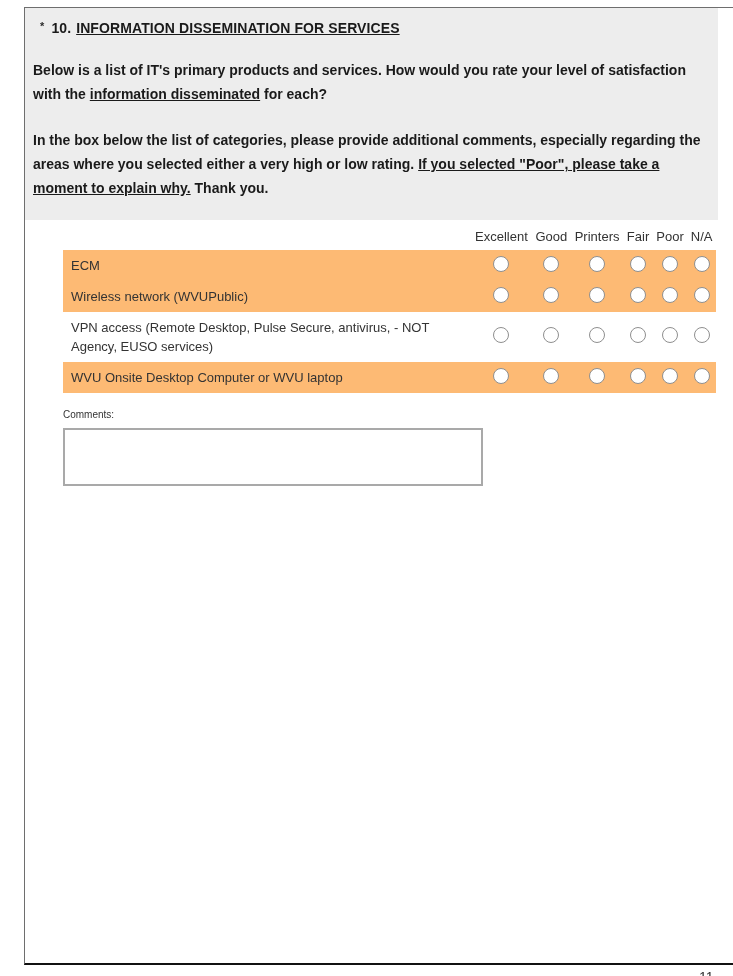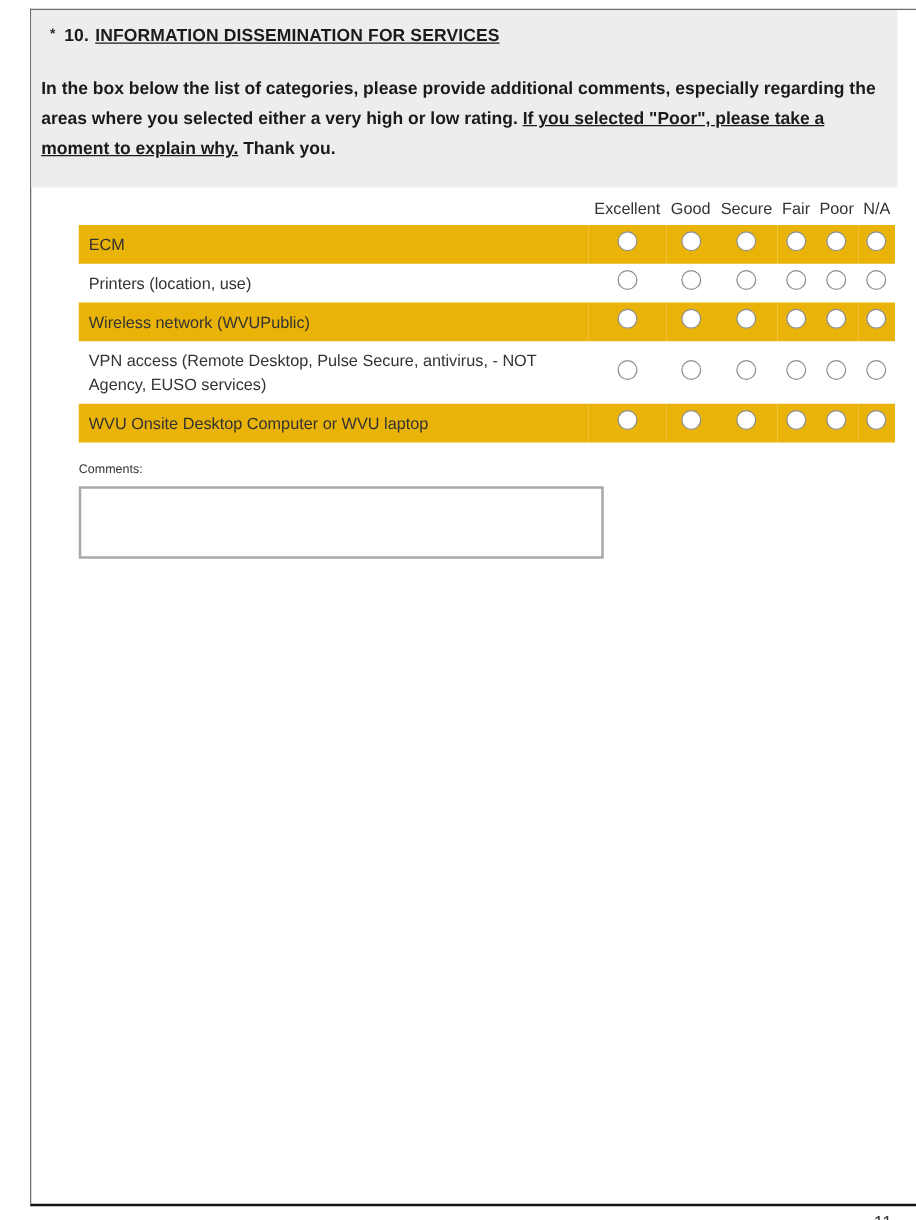--- a/index.html
+++ b/index.html
@@ -32,21 +32,21 @@
             color:#1a1a1a; margin-top:22px; }
   .q-desc .u { text-decoration:underline; }
 
   
   table.ratings { border-collapse:collapse; margin:2px 0 0 38px; width:653px; }
   table.ratings thead th {
     font-weight:normal; font-size:13px; color:#333333;
     padding:7px 3px 6px; white-space:nowrap;
   }
   table.ratings thead th.lbl-col { width:408px; }
-  table.ratings tbody tr.stripe { background:#eab308;margin-left:28px; }
+  table.ratings tbody tr.stripe { background:#fdba74;margin-left:28px; }
   table.ratings td.svc-label {
     font-size:13px; color:#333333; line-height:19px;
     padding:6px 12px 6px 8px; vertical-align:middle;
   }
   table.ratings td.cell { text-align:center; vertical-align:middle; padding:5px 3px; }
   .radio {
     display:inline-block; width:16px; height:16px; border-radius:50%;
     border:1px solid #8f8f8f; background:#ffffff; cursor:pointer;
   }
 
@@ -68,48 +68,40 @@
 </head>
 <body>
 
 <div class="page">
 
   <div class="band">
     <div class="q-title">
       <span class="q-required">*</span><span class="q-number">10.</span><span class="q-title-text">INFORMATION DISSEMINATION FOR SERVICES</span>
     </div>
 
+    <p class="q-desc"><span>Below is a list of IT's primary products and services. How would you rate your level of satisfaction with the </span><span class="u">information disseminated</span><span> for each?</span></p>
 
     <p class="q-desc"><span>In the box below the list of categories, please provide additional comments, especially regarding the areas where you selected either a very high or low rating. </span><span class="u">If you selected "Poor", please take a moment to explain why.</span><span> Thank you.</span></p>
   </div>
 
   <table class="ratings">
     <thead>
       <tr>
         <th class="lbl-col"></th>
       <th>Excellent</th>
           <th>Good</th>
-          <th>Secure</th>
+          <th>Printers</th>
           <th>Fair</th>
           <th>Poor</th>
           <th>N/A</th>
         </tr>
     </thead>
     <tbody>
         <tr class="stripe">
           <td class="svc-label">ECM</td>
-          <td class="cell"><span class="radio" role="radio"></span></td>
-          <td class="cell"><span class="radio" role="radio"></span></td>
-          <td class="cell"><span class="radio" role="radio"></span></td>
-          <td class="cell"><span class="radio" role="radio"></span></td>
-          <td class="cell"><span class="radio" role="radio"></span></td>
-          <td class="cell"><span class="radio" role="radio"></span></td>
-        </tr>
-        <tr>
-          <td class="svc-label">Printers (location, use)</td>
           <td class="cell"><span class="radio" role="radio"></span></td>
           <td class="cell"><span class="radio" role="radio"></span></td>
           <td class="cell"><span class="radio" role="radio"></span></td>
           <td class="cell"><span class="radio" role="radio"></span></td>
           <td class="cell"><span class="radio" role="radio"></span></td>
           <td class="cell"><span class="radio" role="radio"></span></td>
         </tr>
         <tr class="stripe">
           <td class="svc-label">Wireless network (WVUPublic)</td>
           <td class="cell"><span class="radio" role="radio"></span></td>

